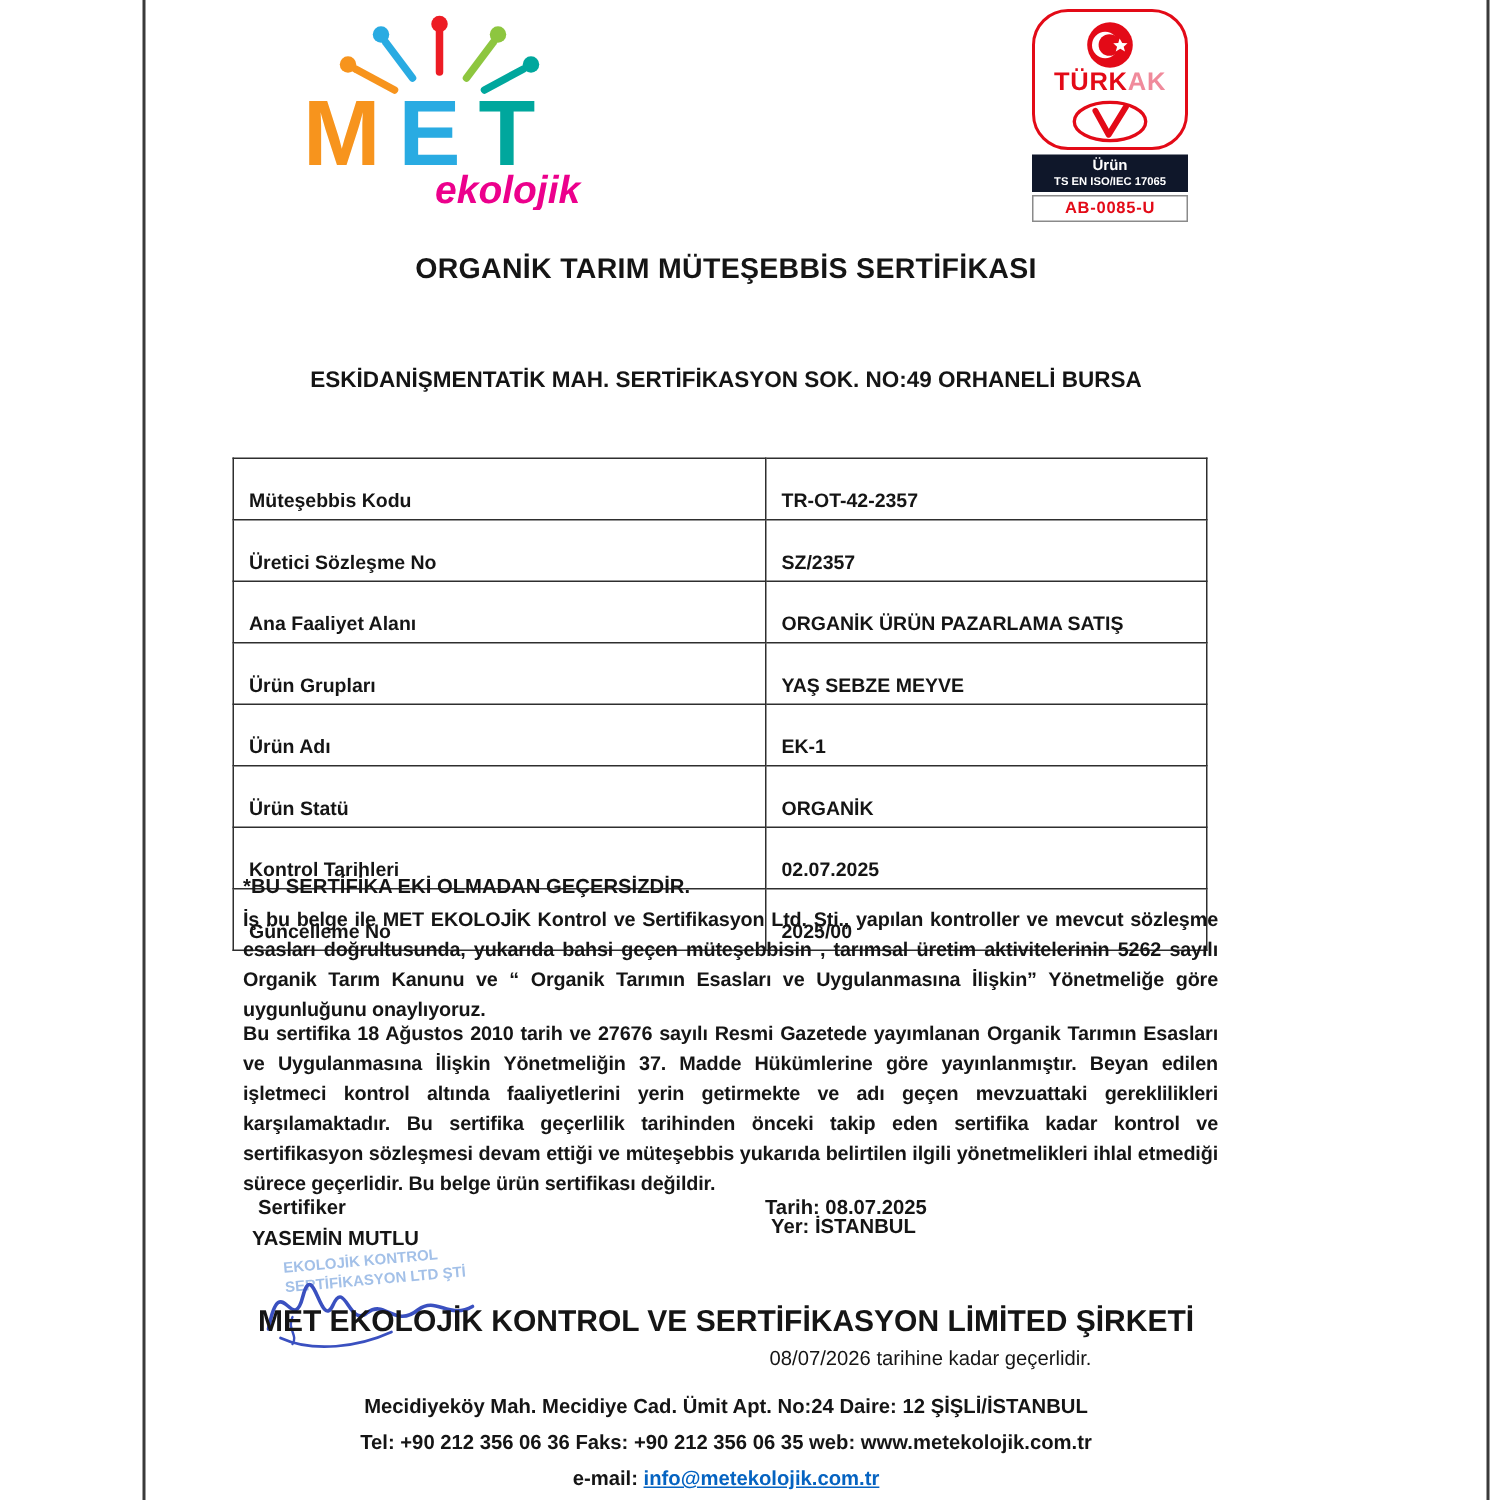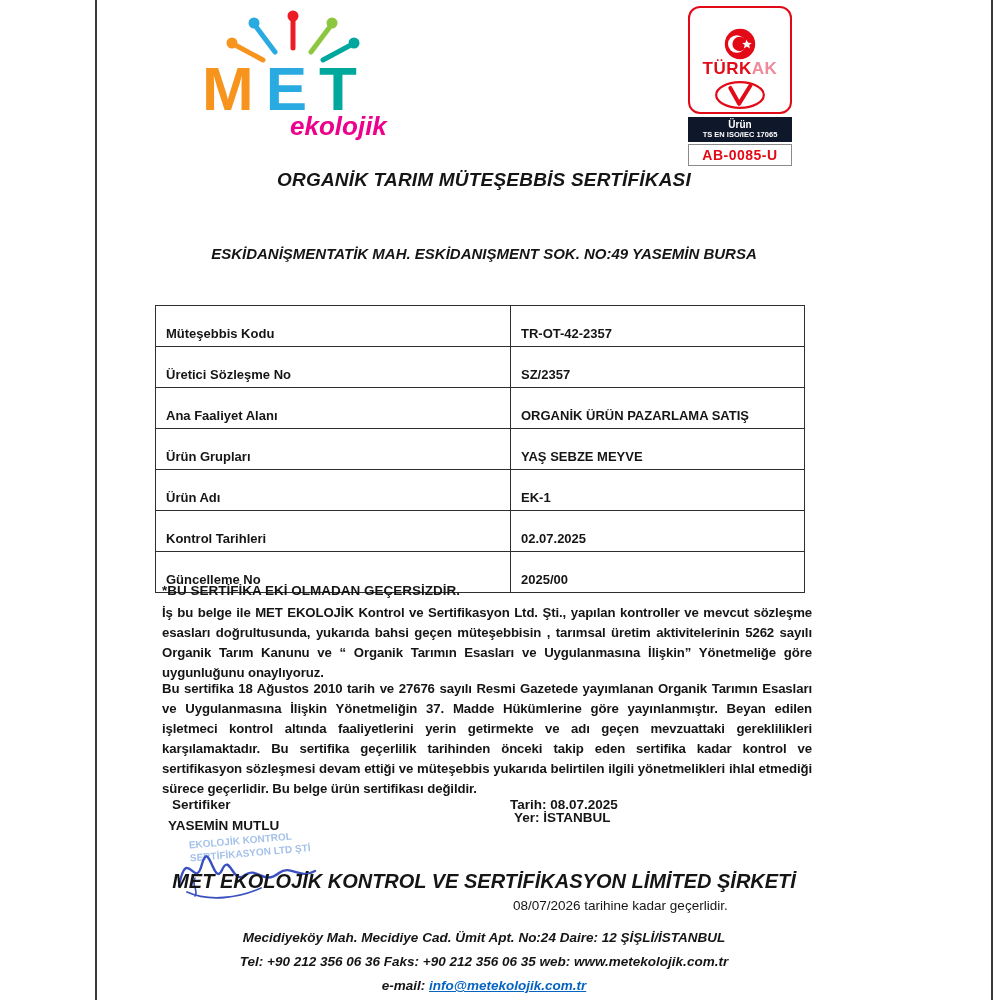--- a/index.html
+++ b/index.html
@@ -5,39 +5,39 @@
   html,body{margin:0;padding:0;}
   body{
     width:1000px;height:1000px;background:#ffffff;
     font-family:"Liberation Sans", sans-serif;color:#151515;
   }
   .page{position:relative;width:1000px;height:1000px;background:#fff;overflow:hidden;}
   .vline{position:absolute;top:0;bottom:0;width:1.5px;background:#3a3a3a;}
   .vline.left{left:95px;}
   .vline.right{left:991px;}
   .abs{position:absolute;}
-  .content-col{left:158px;width:652px;font-style:italic;}
+  .content-col{left:158px;width:652px;}
   .center{text-align:center;}
   .b{font-weight:bold;}
 
   
   .met-logo{position:absolute;left:190px;top:6px;width:210px;height:134px;}
 
   
   .turkak{position:absolute;left:688px;top:6px;width:104px;text-align:center;}
-  .turkak-box{border:2.5px solid #e30a17;border-radius:12px;background:#fff;padding:20px 0 2px;}
+  .turkak-box{border:2.5px solid #e30a17;border-radius:24px;background:#fff;padding:6px 0 2px;}
   .flag{width:32px;height:32px;display:block;margin:0 auto;}
   .turkak-name{font-size:17px;font-weight:bold;letter-spacing:.5px;line-height:18px;}
   .turk{color:#e30a17;}
   .ak{color:#f08a9b;}
   .check{width:56px;height:30px;display:block;margin:2px auto 0;}
   .turkak-redbar{background:#0f172a;color:#fff;margin-top:3px;padding:3px 1px 2px;font-weight:bold;line-height:10px;}
   .turkak-redbar .u{font-size:10px;}
   .turkak-redbar .s{font-size:7.5px;}
-  .turkak-accno{border:1.5px solid #8a8a8a;margin-top:2px;padding:2px 0;color:#e30a17;font-size:14px;font-weight:bold;letter-spacing:.5px;}
+  .turkak-accno{border:1.5px solid #8a8a8a;margin-top:2px;padding:2px 0;color:#e30a17;font-size:11px;font-weight:bold;letter-spacing:.5px;}
 
   
   .title{top:169px;font-size:19px;letter-spacing:.2px;}
   .holder{top:206px;font-size:23px;}
   .addr{top:245px;font-size:15px;}
   .certno{top:271px;font-size:15.5px;}
 
   
   table.info{position:absolute;left:155px;top:305px;width:650px;border-collapse:collapse;}
   table.info td{border:1.5px solid #2e2e2e;height:35px;vertical-align:bottom;padding:0 6px 5px 10px;font-size:13px;font-weight:bold;}
@@ -106,21 +106,21 @@
       </svg>
     </div>
     <div class="turkak-redbar">
       <div class="u">Ürün</div>
       <div class="s">TS EN ISO/IEC 17065</div>
     </div>
     <div class="turkak-accno">AB-0085-U</div>
   </div>
 
   <div class="abs content-col center b title">ORGANİK TARIM MÜTEŞEBBİS SERTİFİKASI</div>
-  <div class="abs content-col center b addr">ESKİDANİŞMENTATİK MAH. ESKİDANIŞMENT SOK. NO:49 YASEMİN BURSA</div>
+  <div class="abs content-col center b addr">ESKİDANİŞMENTATİK MAH. SERTİFİKASYON SOK. NO:49 ORHANELİ BURSA</div>
 
   <table class="info">
     <tbody>
       <tr>
         <td class="lab">Müteşebbis Kodu</td>
         <td class="val">TR-OT-42-2357</td>
       </tr>
       <tr>
         <td class="lab">Üretici Sözleşme No</td>
         <td class="val">SZ/2357</td>
@@ -129,20 +129,24 @@
         <td class="lab">Ana Faaliyet Alanı</td>
         <td class="val">ORGANİK ÜRÜN PAZARLAMA SATIŞ</td>
       </tr>
       <tr>
         <td class="lab">Ürün Grupları</td>
         <td class="val">YAŞ SEBZE MEYVE</td>
       </tr>
       <tr>
         <td class="lab">Ürün Adı</td>
         <td class="val">EK-1</td>
+      </tr>
+      <tr>
+        <td class="lab">Ürün Statü</td>
+        <td class="val">ORGANİK</td>
       </tr>
       <tr>
         <td class="lab">Kontrol Tarihleri</td>
         <td class="val">02.07.2025</td>
       </tr>
       <tr>
         <td class="lab">Güncelleme No</td>
         <td class="val">2025/00</td>
       </tr>
     </tbody>

